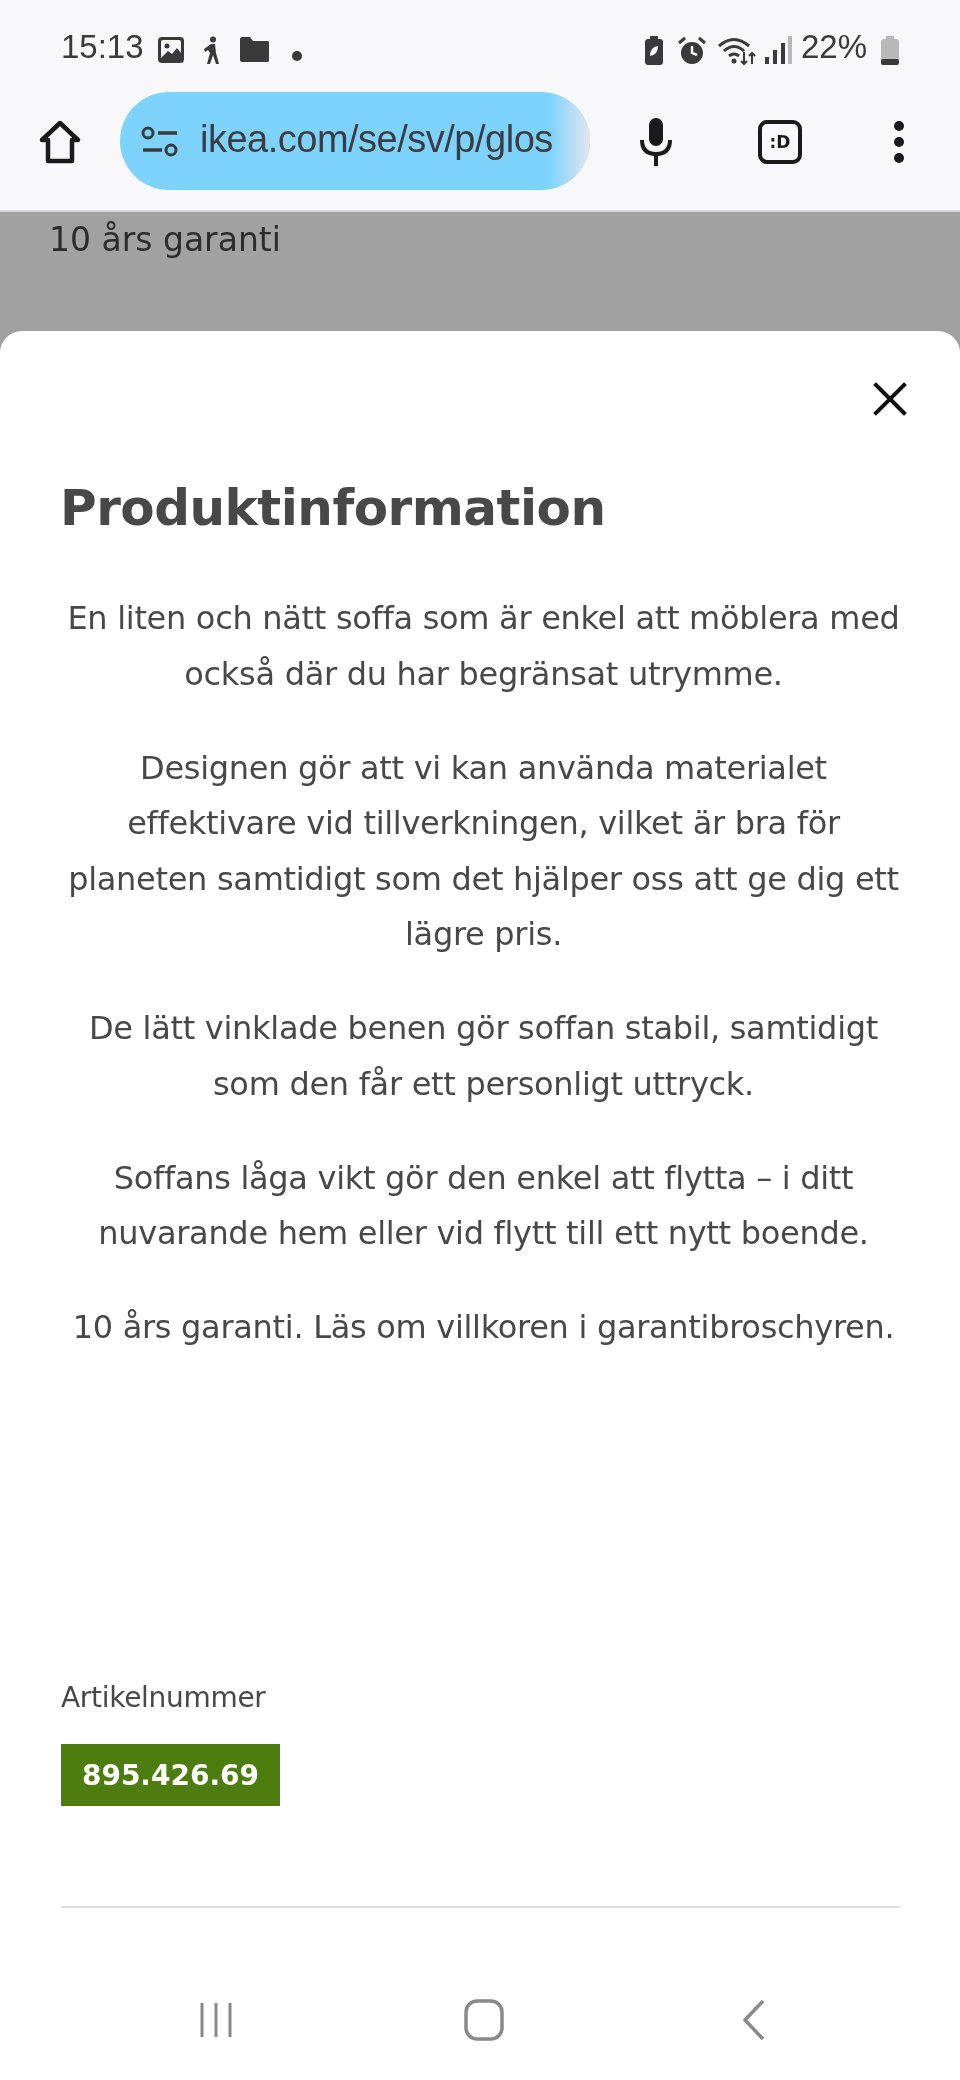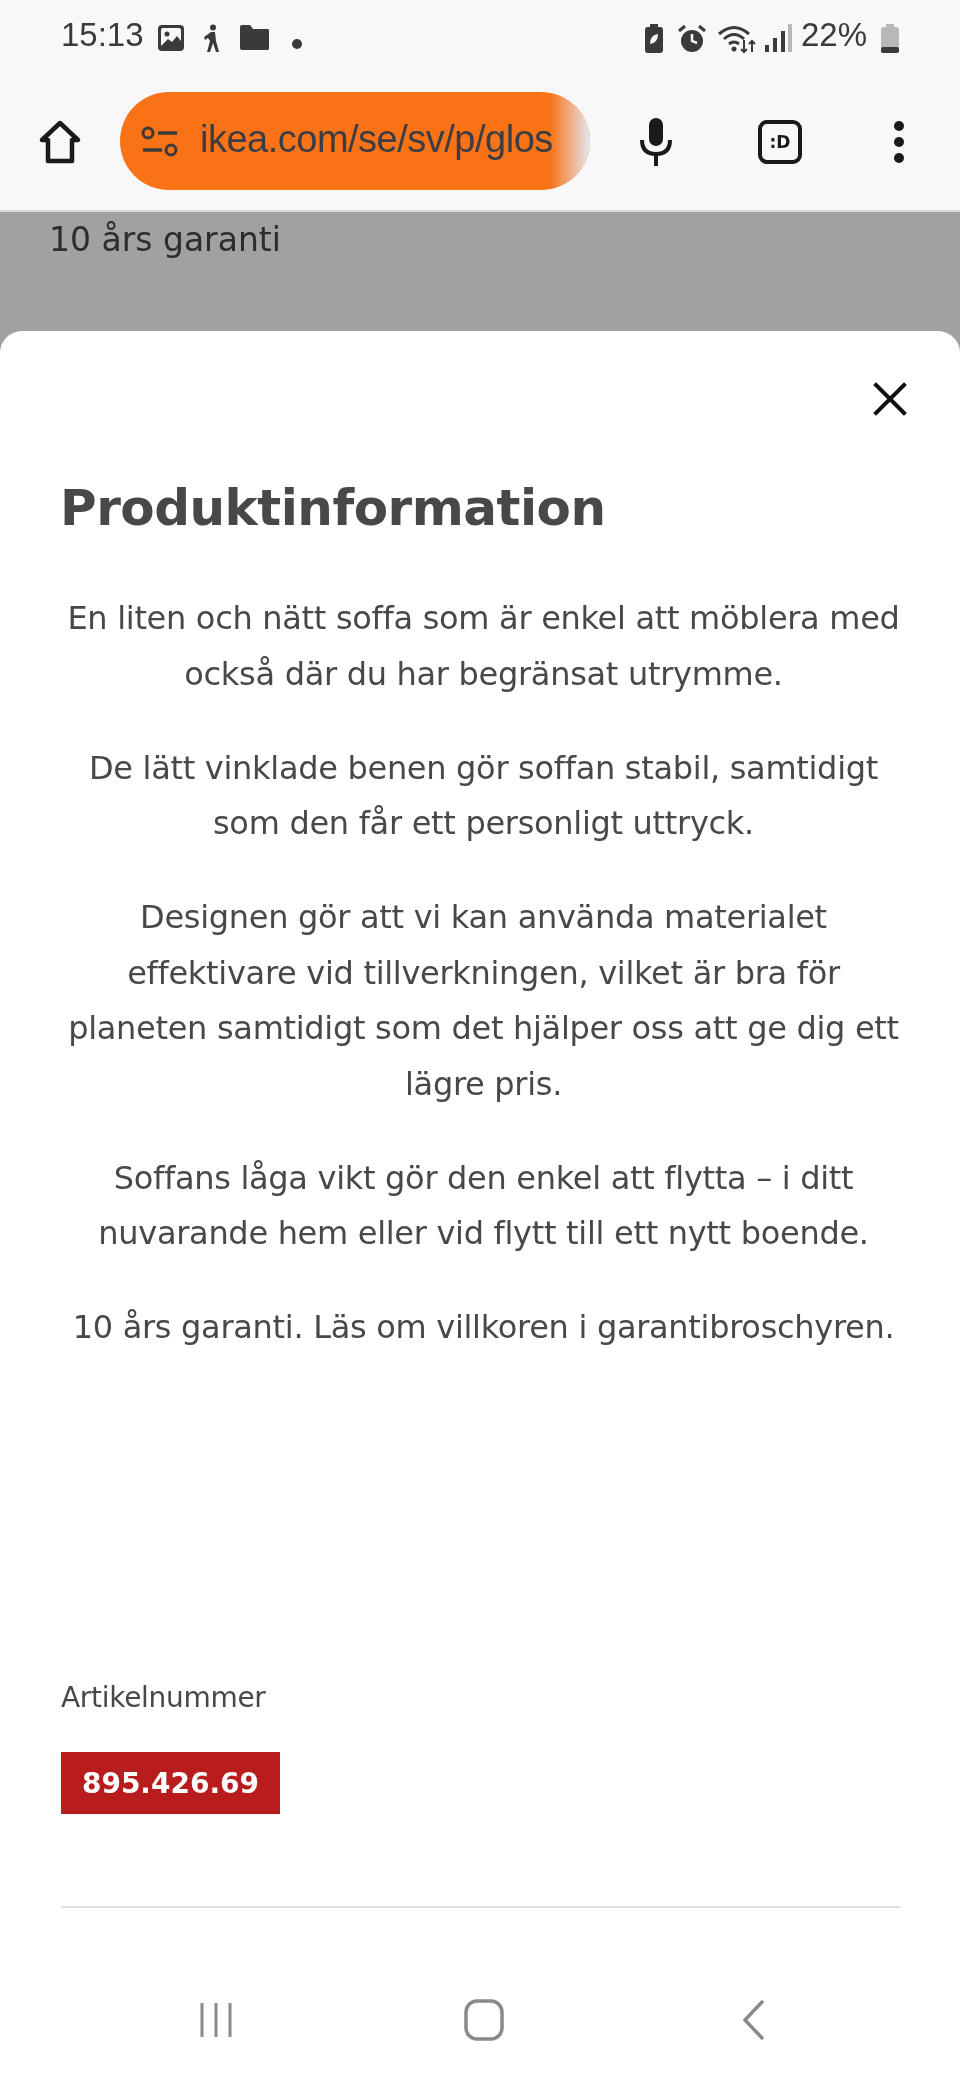--- a/index.html
+++ b/index.html
@@ -1,44 +1,44 @@
 <!DOCTYPE html>
 <html><head>
 <meta charset="utf-8">
 <style>
   * { box-sizing: border-box; margin: 0; padding: 0; }
   html, body { width: 960px; height: 2080px; overflow: hidden; background: #f8f8fb; }
   body { position: relative; font-family: "DejaVu Sans", "Liberation Sans", sans-serif; color: #484848; }
 
   
-  .status-bar { position: absolute; left: 0; top: 0; width: 960px; height: 78px; background: #f8f8fb; }
+  .status-bar { position: absolute; left: 0; top: 12px; width: 960px; height: 78px; background: #f8f8fb; }
   .status-time { position: absolute; left: 61px; top: 16px; font-size: 33px; color: #3a3a3a; font-family: "Liberation Sans", sans-serif; }
   .sb-icon { position: absolute; top: 24px; }
   .status-pct { position: absolute; left: 801px; top: 16px; font-size: 33px; color: #3a3a3a; font-family: "Liberation Sans", sans-serif; }
 
   
   .toolbar { position: absolute; left: 0; top: 78px; width: 960px; height: 134px; background: #f8f8fb; border-bottom: 2px solid #d8d8dc; }
   .tb-btn { position: absolute; display: flex; align-items: center; justify-content: center; }
-  .url-pill { position: absolute; left: 120px; top: 14px; width: 470px; height: 98px; border-radius: 49px; background: #f97316; overflow: hidden; }
+  .url-pill { position: absolute; left: 120px; top: 14px; width: 470px; height: 98px; border-radius: 49px; background: #7dd3fc; overflow: hidden; }
   .url-text { position: absolute; left: 80px; top: 26px; font-size: 38px; color: #3c3c44; white-space: nowrap; font-family: "Liberation Sans", sans-serif; letter-spacing: -0.5px; }
   .url-fade { position: absolute; right: 0; top: 0; width: 40px; height: 98px; background: linear-gradient(to right, rgba(228,230,238,0), #e4e6ee); }
 
   
   .bg-page { position: absolute; left: 0; top: 212px; width: 960px; height: 1868px; background: #ffffff; }
   .bg-text { position: absolute; left: 49px; top: 8px; font-size: 33px; color: #484848; }
   .overlay { position: absolute; left: 0; top: 212px; width: 960px; height: 1868px; background: rgba(0,0,0,0.37); }
 
   
   .sheet { position: absolute; left: 0; top: 331px; width: 960px; height: 2054px; background: #ffffff; border-radius: 22px 22px 0 0; }
   .close-btn { position: absolute; left: 862px; top: 40px; width: 56px; height: 56px; display: flex; align-items: center; justify-content: center; cursor: pointer; }
   .sheet-title { position: absolute; left: 60px; top: 148px; font-size: 50px; font-weight: bold; color: #484848; letter-spacing: -0.5px; }
   .sheet-body { position: absolute; left: 61px; top: 260px; width: 845px; text-align: center; }
   .para { font-size: 32px; line-height: 55.5px; color: #484848; margin-bottom: 38.5px; letter-spacing: -0.3px; }
   .art-label { position: absolute; left: 61px; top: 1350px; font-size: 28px; color: #484848; letter-spacing: -0.3px; }
-  .art-badge { position: absolute; left: 61px; top: 1413px; width: 219px; height: 62px; background: #b91c1c; color: #ffffff; font-weight: bold; font-size: 28px; display: flex; align-items: center; justify-content: center; margin-top: 8px; }
+  .art-badge { position: absolute; left: 61px; top: 1413px; width: 219px; height: 62px; background: #4d7c0f; color: #ffffff; font-weight: bold; font-size: 28px; display: flex; align-items: center; justify-content: center; }
   .divider { position: absolute; left: 61px; top: 1575px; width: 839px; height: 2px; background: #dfdfdf; }
 
   
   .navbar { position: absolute; left: 0; top: 1960px; width: 960px; height: 120px; }
   .nav-btn { position: absolute; top: 28px; width: 80px; height: 64px; display: flex; align-items: center; justify-content: center; }
 </style>
 </head>
 <body>
 
 <div class="status-bar">
@@ -155,22 +155,22 @@
 
 <div class="sheet">
   <div class="close-btn">
     <svg width="34" height="34" viewBox="0 0 34 34">
         <path d="M3 3 L31 31 M31 3 L3 31" stroke="#111111" stroke-width="4" stroke-linecap="square"></path>
       </svg>
   </div>
   <h1 class="sheet-title">Produktinformation</h1>
   <div class="sheet-body">
     <p class="para">En liten och nätt soffa som är enkel att möblera med också där du har begränsat utrymme.</p>
+    <p class="para">Designen gör att vi kan använda materialet effektivare vid tillverkningen, vilket är bra för planeten samtidigt som det hjälper oss att ge dig ett lägre pris.</p>
     <p class="para">De lätt vinklade benen gör soffan stabil, samtidigt som den får ett personligt uttryck.</p>
-    <p class="para">Designen gör att vi kan använda materialet effektivare vid tillverkningen, vilket är bra för planeten samtidigt som det hjälper oss att ge dig ett lägre pris.</p>
     <p class="para">Soffans låga vikt gör den enkel att flytta – i ditt nuvarande hem eller vid flytt till ett nytt boende.</p>
     <p class="para">10 års garanti. Läs om villkoren i garantibroschyren.</p>
   </div>
   <span class="art-label">Artikelnummer</span>
   <div class="art-badge">895.426.69</div>
   <div class="divider"></div>
 </div>
 
 <div class="navbar">
   <div class="nav-btn" style="left:176px;">

